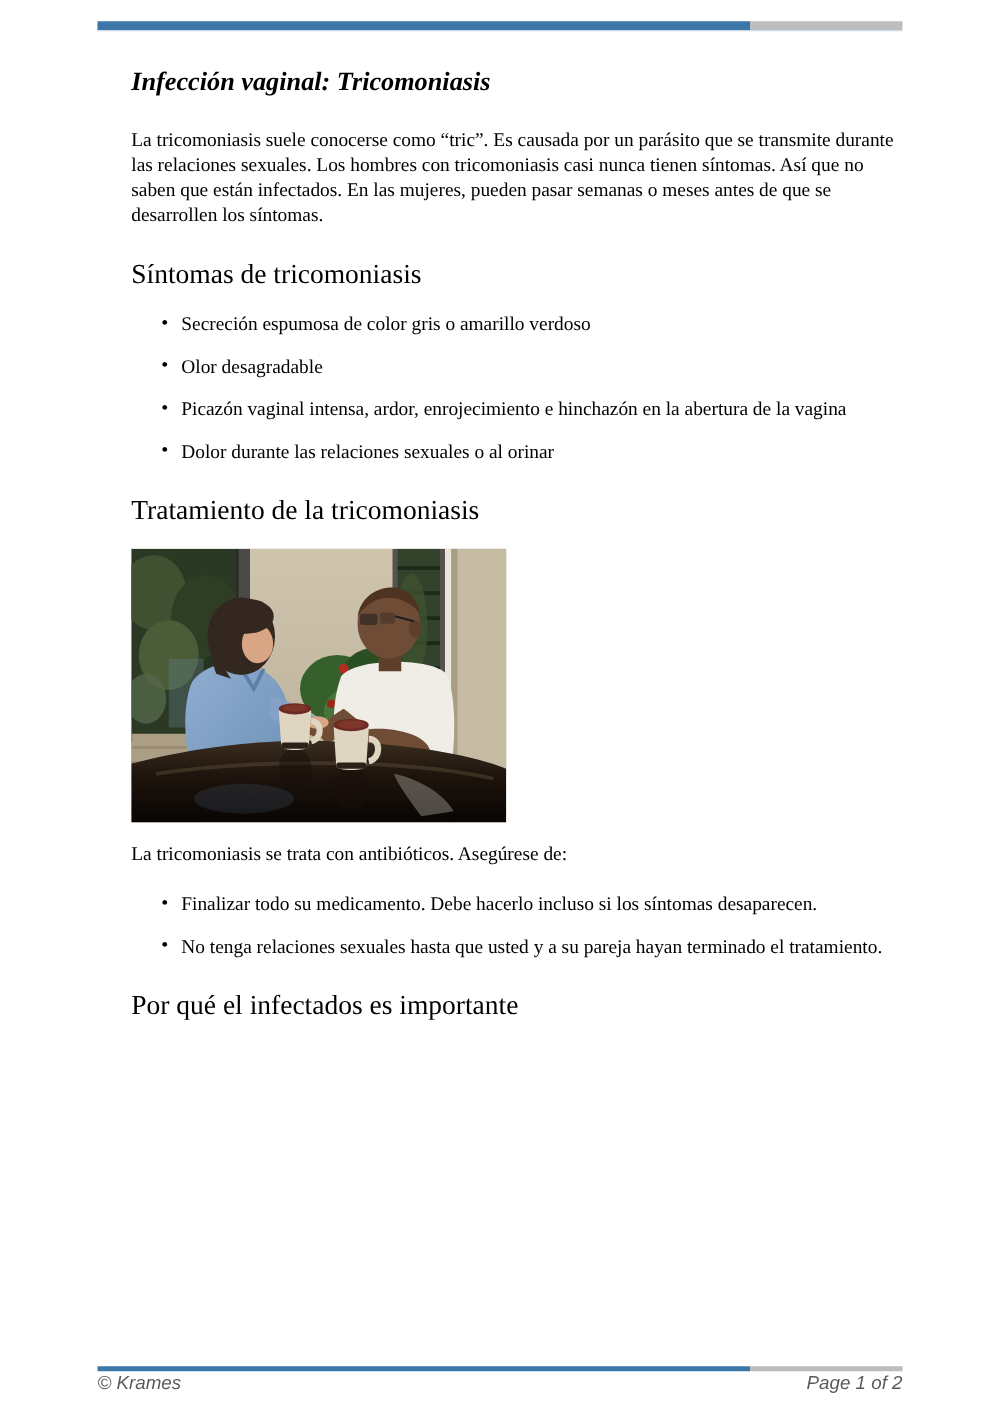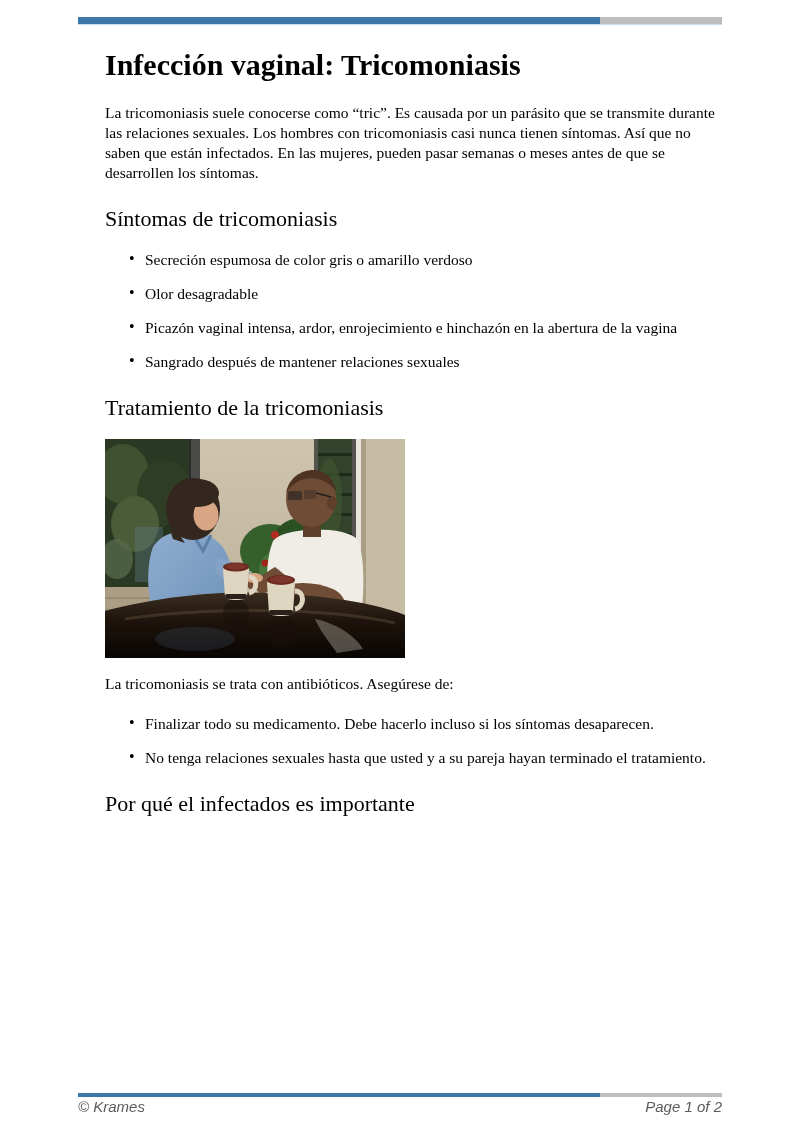--- a/index.html
+++ b/index.html
@@ -14,22 +14,22 @@
   .top-bar{
     position:absolute;left:78px;top:17px;width:644px;height:7px;
     background:linear-gradient(90deg,var(--bar-blue,#3d76a8) 0 81%,var(--bar-gray,#bdbdbd) 81% 100%);
     box-shadow:0 1px 0 rgba(160,190,215,.55);
   }
   .content{
     position:absolute;left:105px;top:47px;width:620px;
     font-size:15.5px;line-height:20px;
   }
   h1{
-    font-size:30px;line-height:36px;font-weight:bold;
-    margin:0 0 20px 0;letter-spacing:0;
+    font-size:21px;line-height:36px;font-weight:bold;
+    margin:0 0 20px 0;letter-spacing:0;font-style:italic;
   }
   h2{
     font-size:22px;line-height:26px;font-weight:normal;
     margin:23px 0 18px 0;
   }
   p{margin:0 0 20px 0;}
   ul{list-style:none;margin:0 0 20px 0;padding:0;}
   li{position:relative;padding-left:40px;margin:0 0 14px 0;}
   li::before{
     content:"\2022";
@@ -65,21 +65,21 @@
 
     <h1>Infección vaginal: Tricomoniasis</h1>
 
     <p>La tricomoniasis suele conocerse como “tric”. Es causada por un parásito que se transmite durante las relaciones sexuales. Los hombres con tricomoniasis casi nunca tienen síntomas. Así que no saben que están infectados. En las mujeres, pueden pasar semanas o meses antes de que se desarrollen los síntomas.</p>
 
     <h2>Síntomas de tricomoniasis</h2>
     <ul>
       <li>Secreción espumosa de color gris o amarillo verdoso</li>
       <li>Olor desagradable</li>
       <li>Picazón vaginal intensa, ardor, enrojecimiento e hinchazón en la abertura de la vagina</li>
-      <li>Sangrado después de mantener relaciones sexuales</li>
+      <li>Dolor durante las relaciones sexuales o al orinar</li>
     </ul>
 
     <h2>Tratamiento de la tricomoniasis</h2>
 
     <figure class="photo-figure" style="margin-left:0">
       <svg viewBox="0 0 300 219" role="img" aria-label="Pareja sentada a una mesa con tazas de café, tomados de las manos mientras conversan">
         <defs>
           <linearGradient id="gWall" x1="0" y1="0" x2="0" y2="1">
             <stop offset="0" stop-color="#cfc5af"></stop>
               <stop offset="1" stop-color="#b9ad96"></stop>

